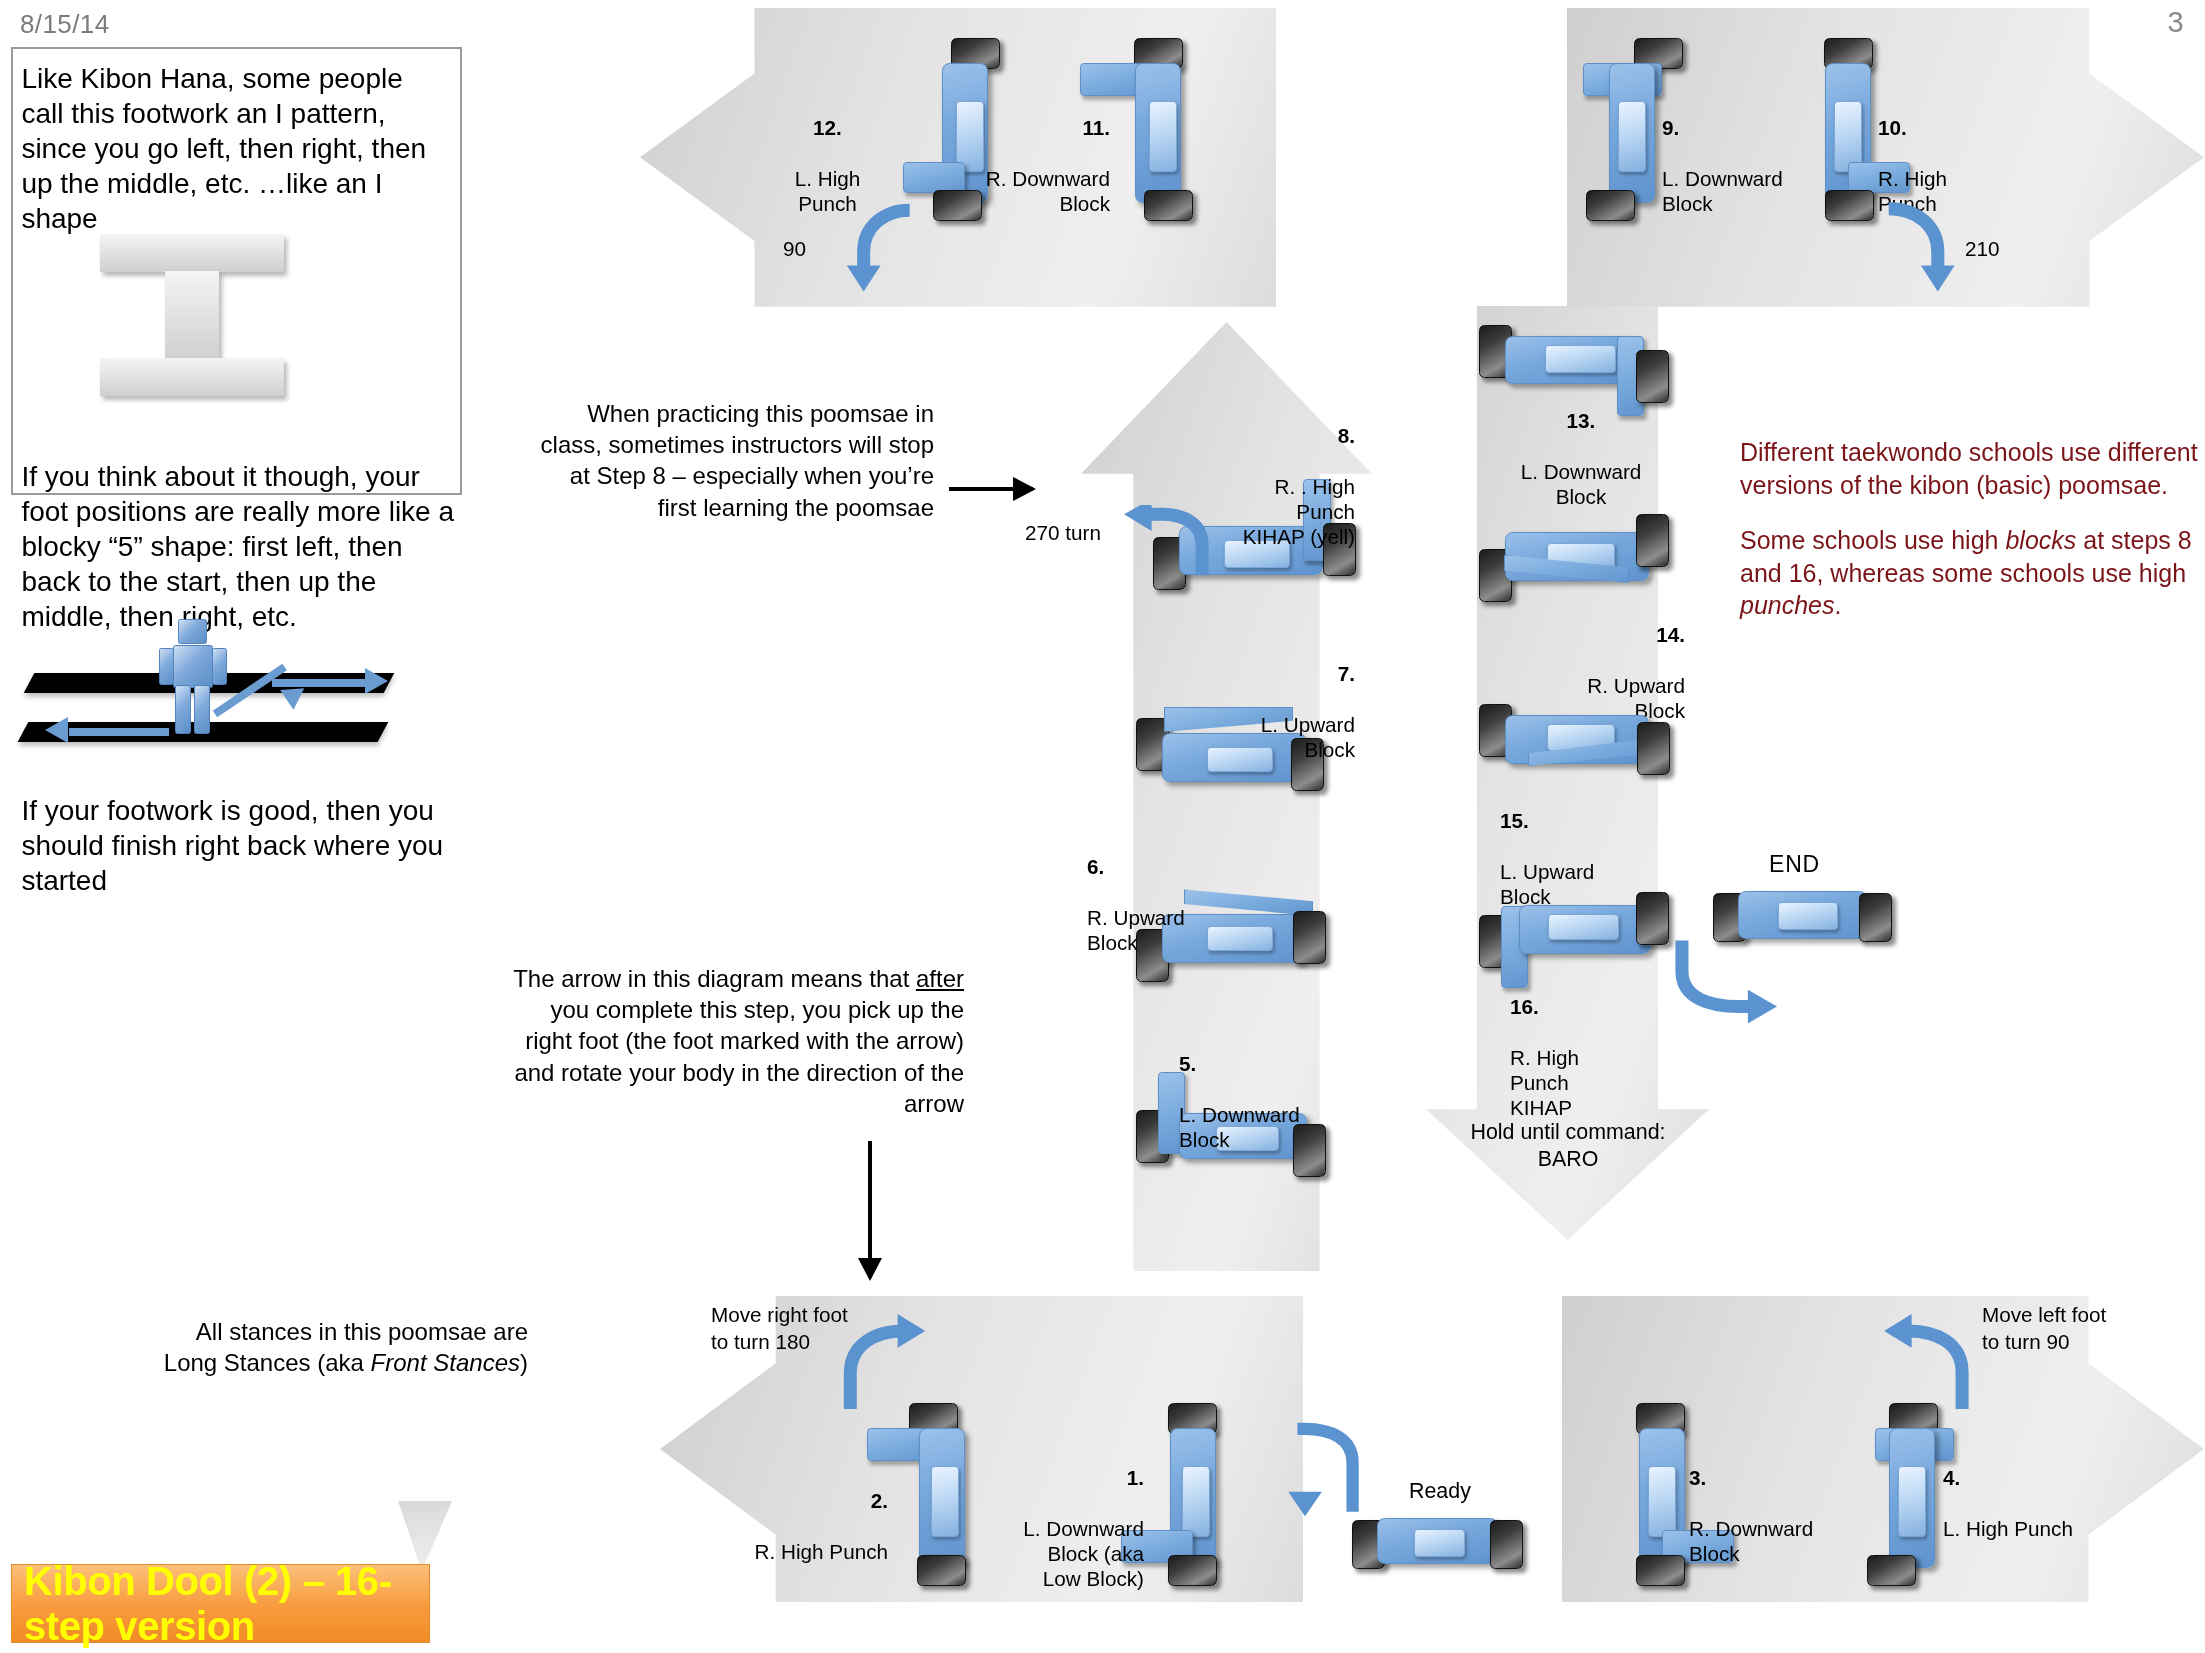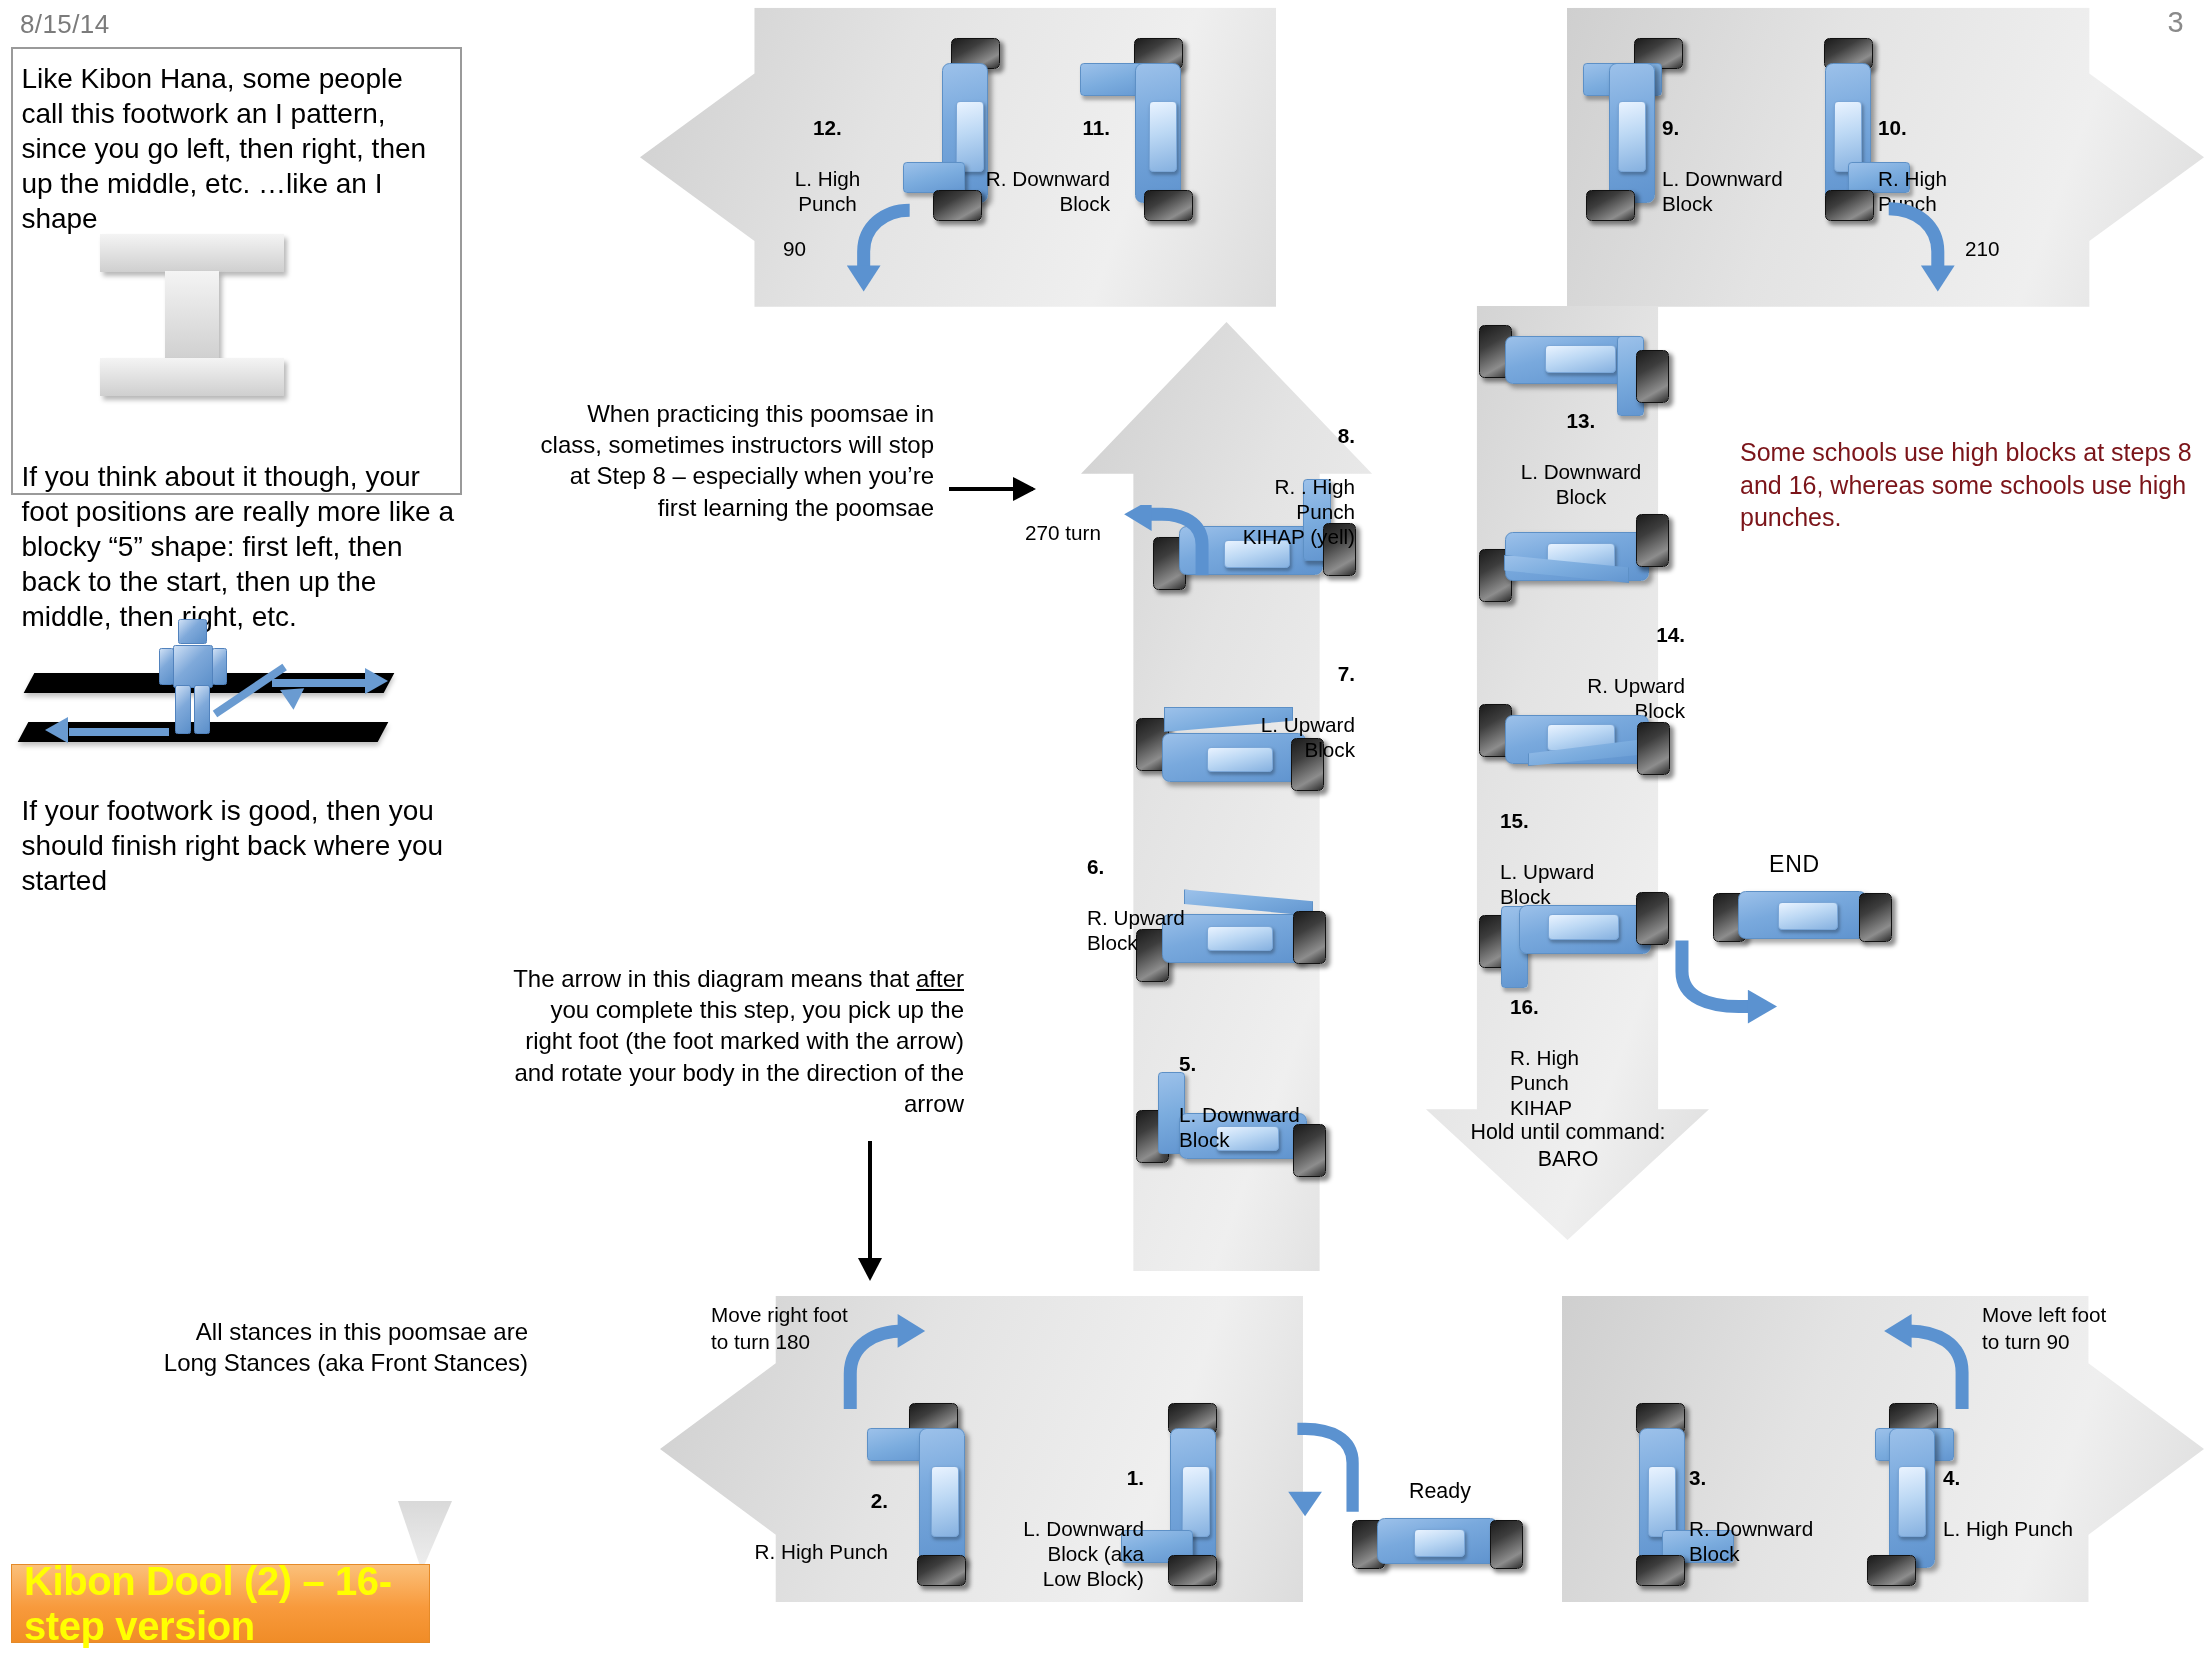--- a/index.html
+++ b/index.html
@@ -53,21 +53,21 @@
   .step-num{font-weight:bold;}
 
   .turn-label{position:absolute;font-size:20.7px;color:#000;}
 
   
   .rot{position:absolute;}
 
   
   #red-note{left:1740px;top:436px;width:459px;font-size:25px;line-height:1.3;color:#7b1419;}
   #red-note p{margin:0 0 23px 0;}
-  .it{}
+  .it{font-style:italic;}
 
   
   #callout-step8{left:536px;top:398px;width:398px;font-size:24px;line-height:1.3;text-align:right;}
   #callout-arrow-note{left:505px;top:963px;width:459px;font-size:24px;line-height:1.3;text-align:right;}
   #callout-stances{left:130px;top:1316px;width:398px;font-size:24px;line-height:1.3;text-align:right;}
 
   
   .black-arrow-h{position:absolute;height:3.8px;background:#000;}
   .black-arrow-h:after{content:"";position:absolute;right:-3.1px;top:-10px;
         border-left:23px solid #000;border-top:12.3px solid transparent;border-bottom:12.3px solid transparent;}
@@ -324,20 +324,21 @@
 
 <div class="stance" style="left:1718px;top:888px;width:176px;height:69px;">
   <div class="shoe" style="left:-4.6px;top:4.6px;width:31px;height:47px;"></div>
   <div class="body-bar" style="left:20px;top:3.1px;width:127px;height:46px;"></div>
   <div class="belt" style="left:60px;top:13.8px;width:58px;height:26px;"></div>
   <div class="shoe" style="left:141px;top:4.6px;width:31px;height:47px;"></div>
 </div>
 <div class="end-label" style="left:1769px;top:851px;">END</div>
 
 <div class="abs" id="red-note">
+  <p>Different taekwondo schools use different versions of the kibon (basic) poomsae.</p>
   <p><span>Some schools use high </span><span class="it">blocks</span><span> at steps 8 and 16, whereas some schools use high </span><span class="it">punches</span><span>.</span></p>
 </div>
 
 <div class="abs" id="callout-step8">When practicing this poomsae in class, sometimes instructors will stop at Step 8 – especially when you’re first learning the poomsae</div>
 <div class="black-arrow-h" style="left:949px;top:487px;width:84px;"></div>
 
 <div class="abs" id="callout-arrow-note"><span>The arrow in this diagram means that </span><u>after</u><span> you complete this step, you pick up the right foot (the foot marked with the arrow) and rotate  your  body in the direction of the arrow</span></div>
 <div class="black-arrow-v" style="left:868px;top:1141px;height:123px;"></div>
 
 <div class="abs" id="callout-stances">

